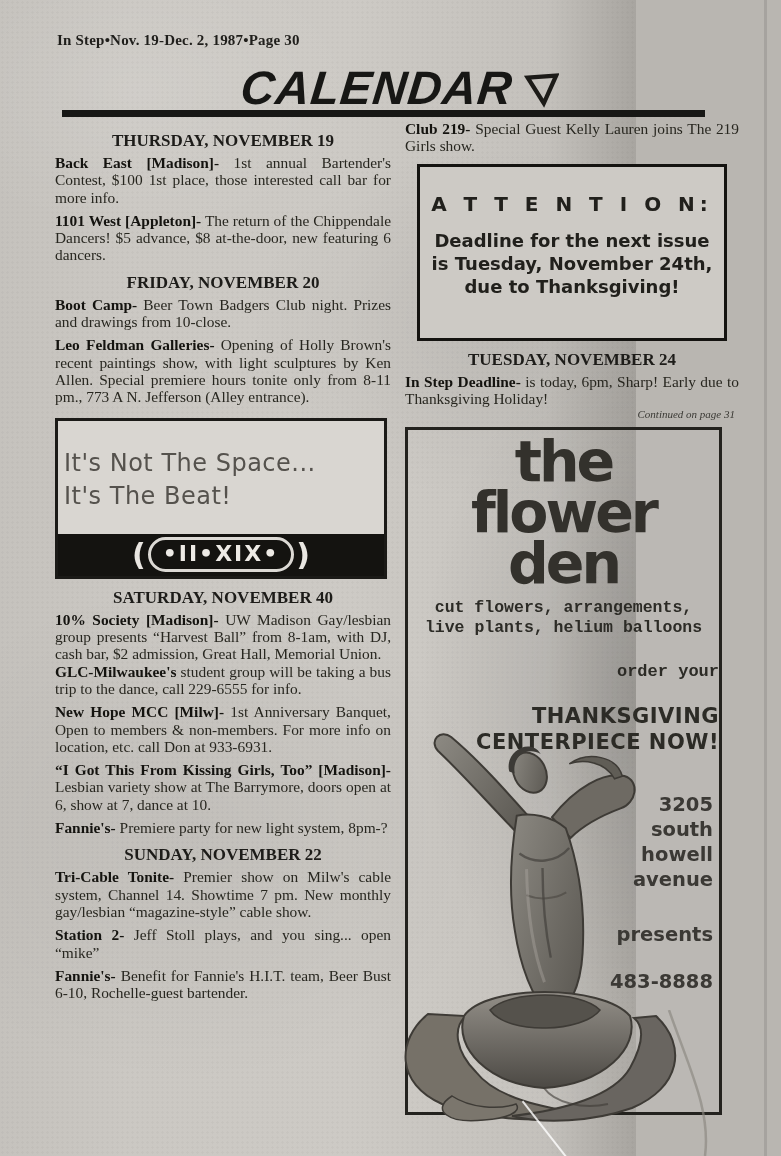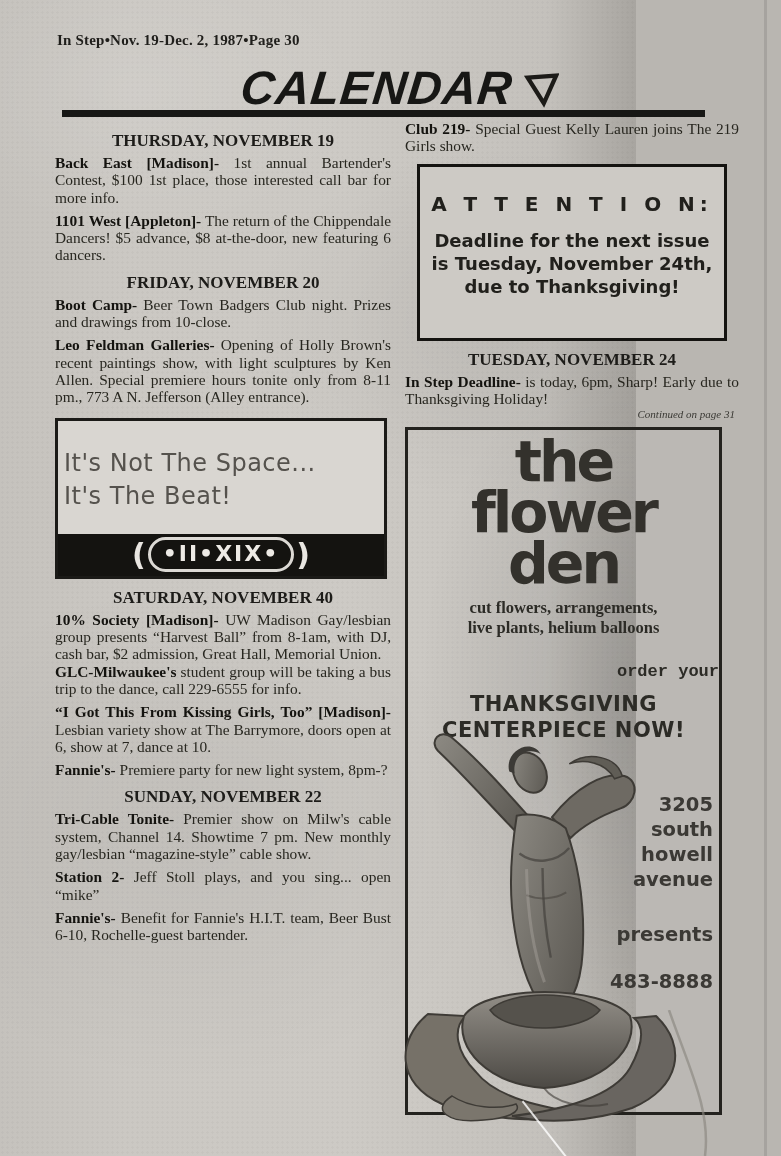--- a/index.html
+++ b/index.html
@@ -54,23 +54,23 @@
   .attn-box{border:3px solid #141310;margin:9px 12px 6px;padding:25px 8px 40px;text-align:center;background:#cdcac5;}
   .attn-title{font-family:"DejaVu Sans",sans-serif;font-weight:bold;font-size:20px;letter-spacing:5px;color:#21201c;margin-bottom:13px;}
   .attn-line{font-family:"DejaVu Sans",sans-serif;font-weight:bold;font-size:18px;line-height:23px;color:#21201c;}
 
   .continued{text-align:right;font-style:italic;font-size:11px;color:#3a3934;margin:1px 4px 7px 0;}
 
   
   .fd-box{position:relative;border:3px solid #23221e;width:311px;height:682px;background:rgba(255,255,255,.04);}
   .fd-title{ text-align:center;font-family:"DejaVu Sans",sans-serif;font-weight:bold;color:#33312c;
     font-size:57px;line-height:51px;letter-spacing:-3px;margin-top:6px;}
-  .fd-tag{text-align:center;font-family:Liberation Serif, serif;font-weight:bold;font-size:16.5px;line-height:20px;margin-top:9px;color:#2c2b26;}
+  .fd-tag{text-align:center;font-family:Liberation Mono, monospace;font-weight:bold;font-size:16.5px;line-height:20px;margin-top:9px;color:#2c2b26;}
   .fd-order{text-align:right;font-family:Liberation Mono, monospace;font-weight:bold;font-size:17px;margin-top:24px;color:#2c2b26;}
-  .fd-promo{text-align:center;font-family:"DejaVu Sans",sans-serif;font-weight:bold;font-size:21px;line-height:26px;margin-top:10px;letter-spacing:.5px;color:#2c2b26;}
+  .fd-promo{text-align:right;font-family:"DejaVu Sans",sans-serif;font-weight:bold;font-size:21px;line-height:26px;margin-top:22px;letter-spacing:.5px;color:#2c2b26;}
   .fd-statue{position:absolute;left:-14px;top:288px;width:300px;height:410px;}
   .fd-address{position:absolute;right:6px;top:362px;text-align:right;
     font-family:"DejaVu Sans",sans-serif;font-weight:bold;font-size:19.5px;line-height:25px;color:#3b3935;}
   .fd-city{margin-top:30px;}
   .fd-phone{margin-top:22px;}
 
   
   .crease{position:absolute;left:548px;top:1092px;width:2px;height:86px;background:rgba(255,255,255,.8);transform:rotate(-38deg);}
   .edge-curve{position:absolute;left:655px;top:1010px;}
   .edge-line{position:absolute;left:764px;top:0;width:3px;height:1156px;background:rgba(0,0,0,.10);}
@@ -107,20 +107,21 @@
       <div class="beat-bar">
         <span class="beat-paren">(</span>
         <span class="beat-stadium">•II•XIX•</span>
         <span class="beat-paren">)</span>
       </div>
     </div>
 
     <div class="sec-head">SATURDAY, NOVEMBER 40</div>
     <p class="ev nogap"><b>10% Society [Madison]-</b> <span>UW Madison Gay/lesbian group presents “Harvest Ball” from 8-1am, with DJ, cash bar, $2 admission, Great Hall, Memorial Union.</span></p>
     <p class="ev"><b>GLC-Milwaukee's</b> <span>student group will be taking a bus trip to the dance, call 229-6555 for info.</span></p>
+    <p class="ev"><b>New Hope MCC [Milw]-</b> <span>1st Anniversary Banquet, Open to members &amp; non-members. For more info on location, etc. call Don at 933-6931.</span></p>
     <p class="ev"><b>“I Got This From Kissing Girls, Too” [Madison]-</b> <span>Lesbian variety show at The Barrymore, doors open at 6, show at 7, dance at 10.</span></p>
     <p class="ev"><b>Fannie's-</b> <span>Premiere party for new light system, 8pm-?</span></p>
 
     <div class="sec-head">SUNDAY, NOVEMBER 22</div>
     <p class="ev"><b>Tri-Cable Tonite-</b> <span>Premier show on Milw's cable system, Channel 14. Showtime 7 pm. New monthly gay/lesbian “magazine-style” cable show.</span></p>
     <p class="ev"><b>Station 2-</b> <span>Jeff Stoll plays, and you sing... open “mike”</span></p>
     <p class="ev"><b>Fannie's-</b> <span>Benefit for Fannie's H.I.T. team, Beer Bust 6-10, Rochelle-guest bartender.</span></p>
   </div>
 
   <div class="col-right">

